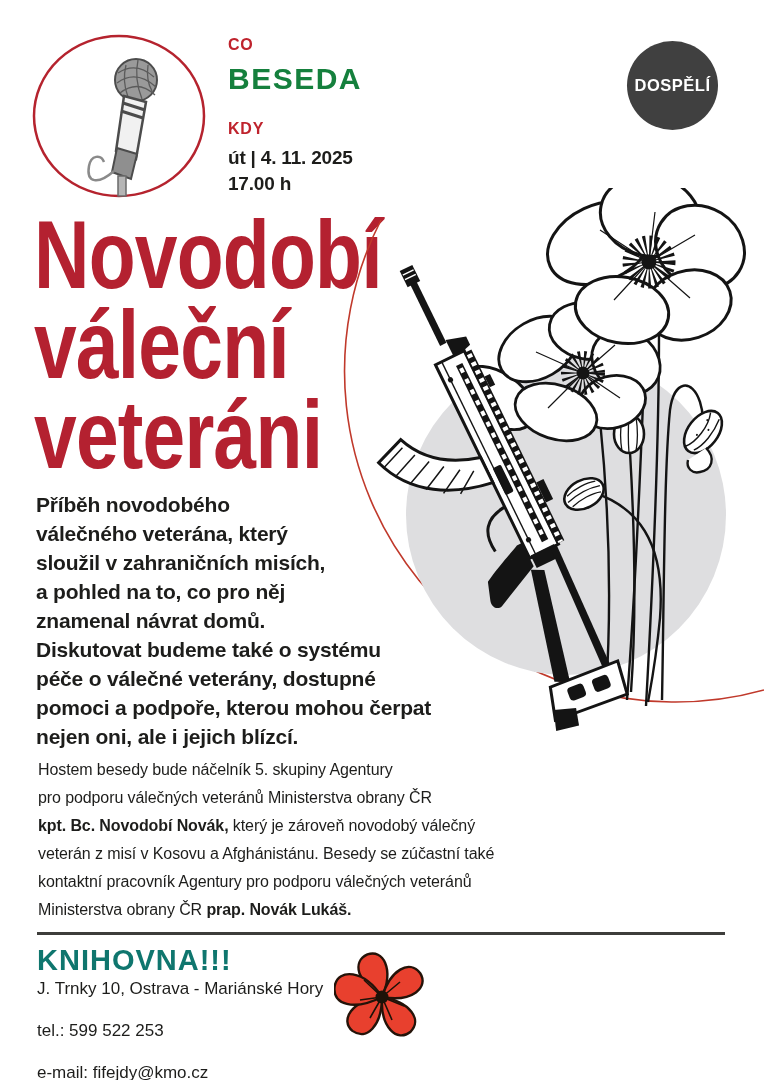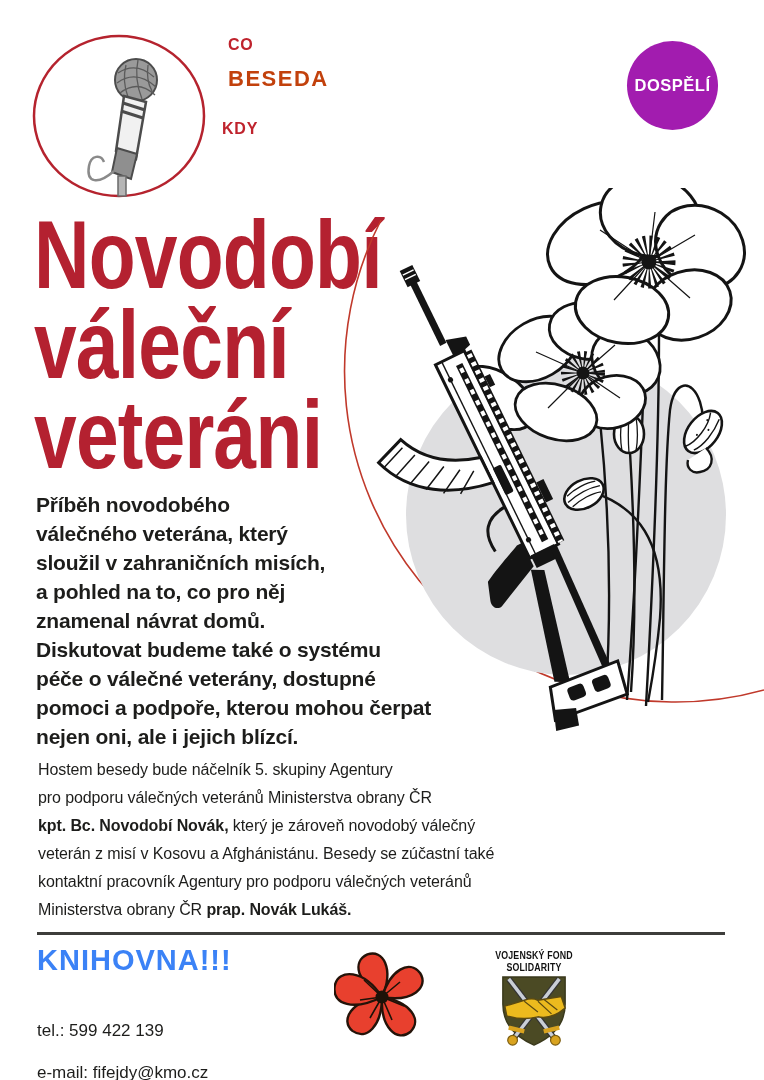--- a/index.html
+++ b/index.html
@@ -6,27 +6,27 @@
   .poster{
     position:relative; width:764px; height:1080px; background:#ffffff;
     overflow:hidden; font-family:"Liberation Sans","DejaVu Sans",sans-serif;
     color:#1d1d1b; margin:0 auto;
   }
   .abs{position:absolute;}
   
   .mic-badge{left:30px; top:33px; width:178px; height:166px;}
   .co-block{left:228px; top:36px;}
   .label-red{font-size:16px; font-weight:bold; color:#bf232d; letter-spacing:.8px; line-height:18px;}
-  .what-value{font-size:22px; font-weight:bold; letter-spacing:1.5px; color:#c2410c; margin-top:9px; line-height:32px;}
-  .kdy-block{left:222px; top:120px;}
+  .what-value{font-size:30px; font-weight:bold; letter-spacing:1.5px; color:#15803d; margin-top:9px; line-height:32px;}
+  .kdy-block{left:228px; top:120px;}
   .kde-block{left:436px; top:120px;}
   .detail-lines{margin-top:7px; font-size:19px; font-weight:bold; line-height:26px; letter-spacing:-.2px; white-space:pre-line;}
   .badge{
     left:627px; top:41px; width:91px; height:89px; border-radius:50%;
-    background:#a21caf; color:#fff; display:flex; align-items:center; justify-content:center;
+    background:#404040; color:#fff; display:flex; align-items:center; justify-content:center;
     font-size:16.5px; font-weight:bold; letter-spacing:.5px;
   }
   
   .title{
     left:34px; top:210px; font-size:96px; line-height:90px; font-weight:bold;
     color:#b42130; transform:scaleX(.80); transform-origin:left top; letter-spacing:-1px;
     white-space:pre-line;
   }
   
   .intro{
@@ -35,21 +35,21 @@
   }
   .guest{
     left:38px; top:756px; width:700px; font-size:16px; line-height:28px;
     font-weight:400; letter-spacing:-.1px; white-space:pre-line;
   }
   .guest b{font-weight:bold;}
   
   .illustration{left:340px; top:188px; width:424px; height:580px; pointer-events:none;}
   
   .divider{left:37px; top:932px; width:688px; height:2.5px; background:#3d3d3b;}
-  .brand{left:37px; top:944px; font-size:29px; font-weight:bold; color:#3b82f6; letter-spacing:1px; line-height:32px;}
+  .brand{left:37px; top:944px; font-size:29px; font-weight:bold; color:#0f766e; letter-spacing:1px; line-height:32px;}
   .contact{left:37px; top:978px; font-size:17px; line-height:21px; font-weight:500; white-space:pre-line;}
   .flower{left:334px; top:950px; width:96px; height:92px;}
   .vfs{left:476px; top:950px; width:116px; text-align:center;}
   .vfs-text{
     font-size:10px; font-weight:bold; line-height:11.5px; color:#111;
     transform:scaleX(.88); transform-origin:center top; letter-spacing:.2px; white-space:pre-line;
   }
   .vfs-shield{margin-top:2px;}
 </style>
 </head>
@@ -73,20 +73,22 @@
     </svg>
   </div>
 
   <div class="abs co-block">
     <div class="label-red">CO</div>
     <div class="what-value">BESEDA</div>
   </div>
 
   <div class="abs kdy-block">
     <div class="label-red">KDY</div>
+    <div class="detail-lines">út | 4. 11. 2025
+17.00 h</div>
   </div>
 
   <div class="abs kde-block">
   </div>
 
   <div class="abs badge">DOSPĚLÍ</div>
 
   <div class="abs title">Novodobí
 váleční
 veteráni</div>
@@ -197,55 +199,36 @@
 
   <p class="abs guest" style="margin:0"><span>Hostem besedy bude náčelník 5. skupiny Agentury
 pro podporu válečných veteránů Ministerstva obrany ČR
 </span><b>kpt. Bc. Novodobí Novák,</b><span> který je zároveň novodobý válečný
 veterán z misí v Kosovu a Afghánistánu. Besedy se zúčastní také
 kontaktní pracovník Agentury pro podporu válečných veteránů
 Ministerstva obrany ČR </span><b>prap. Novák Lukáš.</b></p>
 
   <div class="abs divider"></div>
   <div class="abs brand">KNIHOVNA!!!</div>
-  <div class="abs contact"><br>
-    <span>tel.: 599 422 139</span><br>
+  <div class="abs contact"><span>J. Trnky 10, Ostrava - Mariánské Hory</span><br>
+    <span>tel.: 599 522 253</span><br>
     <span>e-mail: fifejdy@kmo.cz</span><br>
     
   </div>
 
   <div class="abs flower">
     <svg width="96" height="92" viewBox="0 0 96 92">
       <g stroke="#241309" stroke-width="2.4" fill="#e8402e" stroke-linejoin="round">
         <path d="M0,0 C-28,-6 -40,-24 -27,-36 C-14,-46 3,-31 0,0 Z" transform="translate(48,47) rotate(18)"></path>
         <path d="M0,0 C-28,-6 -40,-24 -27,-36 C-14,-46 3,-31 0,0 Z" transform="translate(48,47) rotate(95)"></path>
         <path d="M0,0 C-28,-6 -40,-24 -27,-36 C-14,-46 3,-31 0,0 Z" transform="translate(48,47) rotate(178)"></path>
         <path d="M0,0 C-28,-6 -40,-24 -27,-36 C-14,-46 3,-31 0,0 Z" transform="translate(48,47) rotate(258)"></path>
         <path d="M0,0 C-30,-7 -44,-26 -29,-39 C-15,-50 4,-33 0,0 Z" transform="translate(48,47) rotate(320)"></path>
       </g>
       <g stroke="#1c1208" stroke-width="1.6">
         <path d="M48,47 L30,30 M48,47 L66,32 M48,47 L70,56 M48,47 L36,68 M48,47 L58,70 M48,47 L26,50"></path>
       </g>
       <circle cx="48" cy="47" r="6.5" fill="#1c1208"></circle>
     </svg>
   </div>
 
-  <div class="abs vfs">
-    <div class="vfs-text">VOJENSKÝ FOND
-SOLIDARITY</div>
-    <svg class="vfs-shield" width="80" height="72" viewBox="0 0 80 74">
-      <path d="M8,2 H72 V30 Q72,58 40,72 Q8,58 8,30 Z" fill="#4b4a24" stroke="#3a391c" stroke-width="1.5"></path>
-      <g>
-        <line x1="60" y1="64" x2="14" y2="4" stroke="#333" stroke-width="6"></line>
-        <line x1="60" y1="64" x2="14" y2="4" stroke="#c9ced6" stroke-width="3.6"></line>
-        <line x1="20" y1="64" x2="66" y2="4" stroke="#333" stroke-width="6"></line>
-        <line x1="20" y1="64" x2="66" y2="4" stroke="#c9ced6" stroke-width="3.6"></line>
-        <line x1="50" y1="58" x2="66" y2="54" stroke="#d9a31f" stroke-width="4.5"></line>
-        <line x1="30" y1="58" x2="14" y2="54" stroke="#d9a31f" stroke-width="4.5"></line>
-        <circle cx="62" cy="67" r="5" fill="#d9a31f" stroke="#7a5c10" stroke-width="1.2"></circle>
-        <circle cx="18" cy="67" r="5" fill="#d9a31f" stroke="#7a5c10" stroke-width="1.2"></circle>
-      </g>
-      <path d="M10,32 L30,26 Q38,23 44,26 L68,22 L72,34 Q58,46 44,43 Q28,47 12,42 Z" fill="#ecba1e" stroke="#5b4a11" stroke-width="1.5" stroke-linejoin="round"></path>
-      <path d="M44,27 L58,40 M50,25 L64,36 M30,27 L44,38" stroke="#5b4a11" stroke-width="1.2" fill="none"></path>
-    </svg>
-  </div>
 
 </div>
 
 </body></html>

